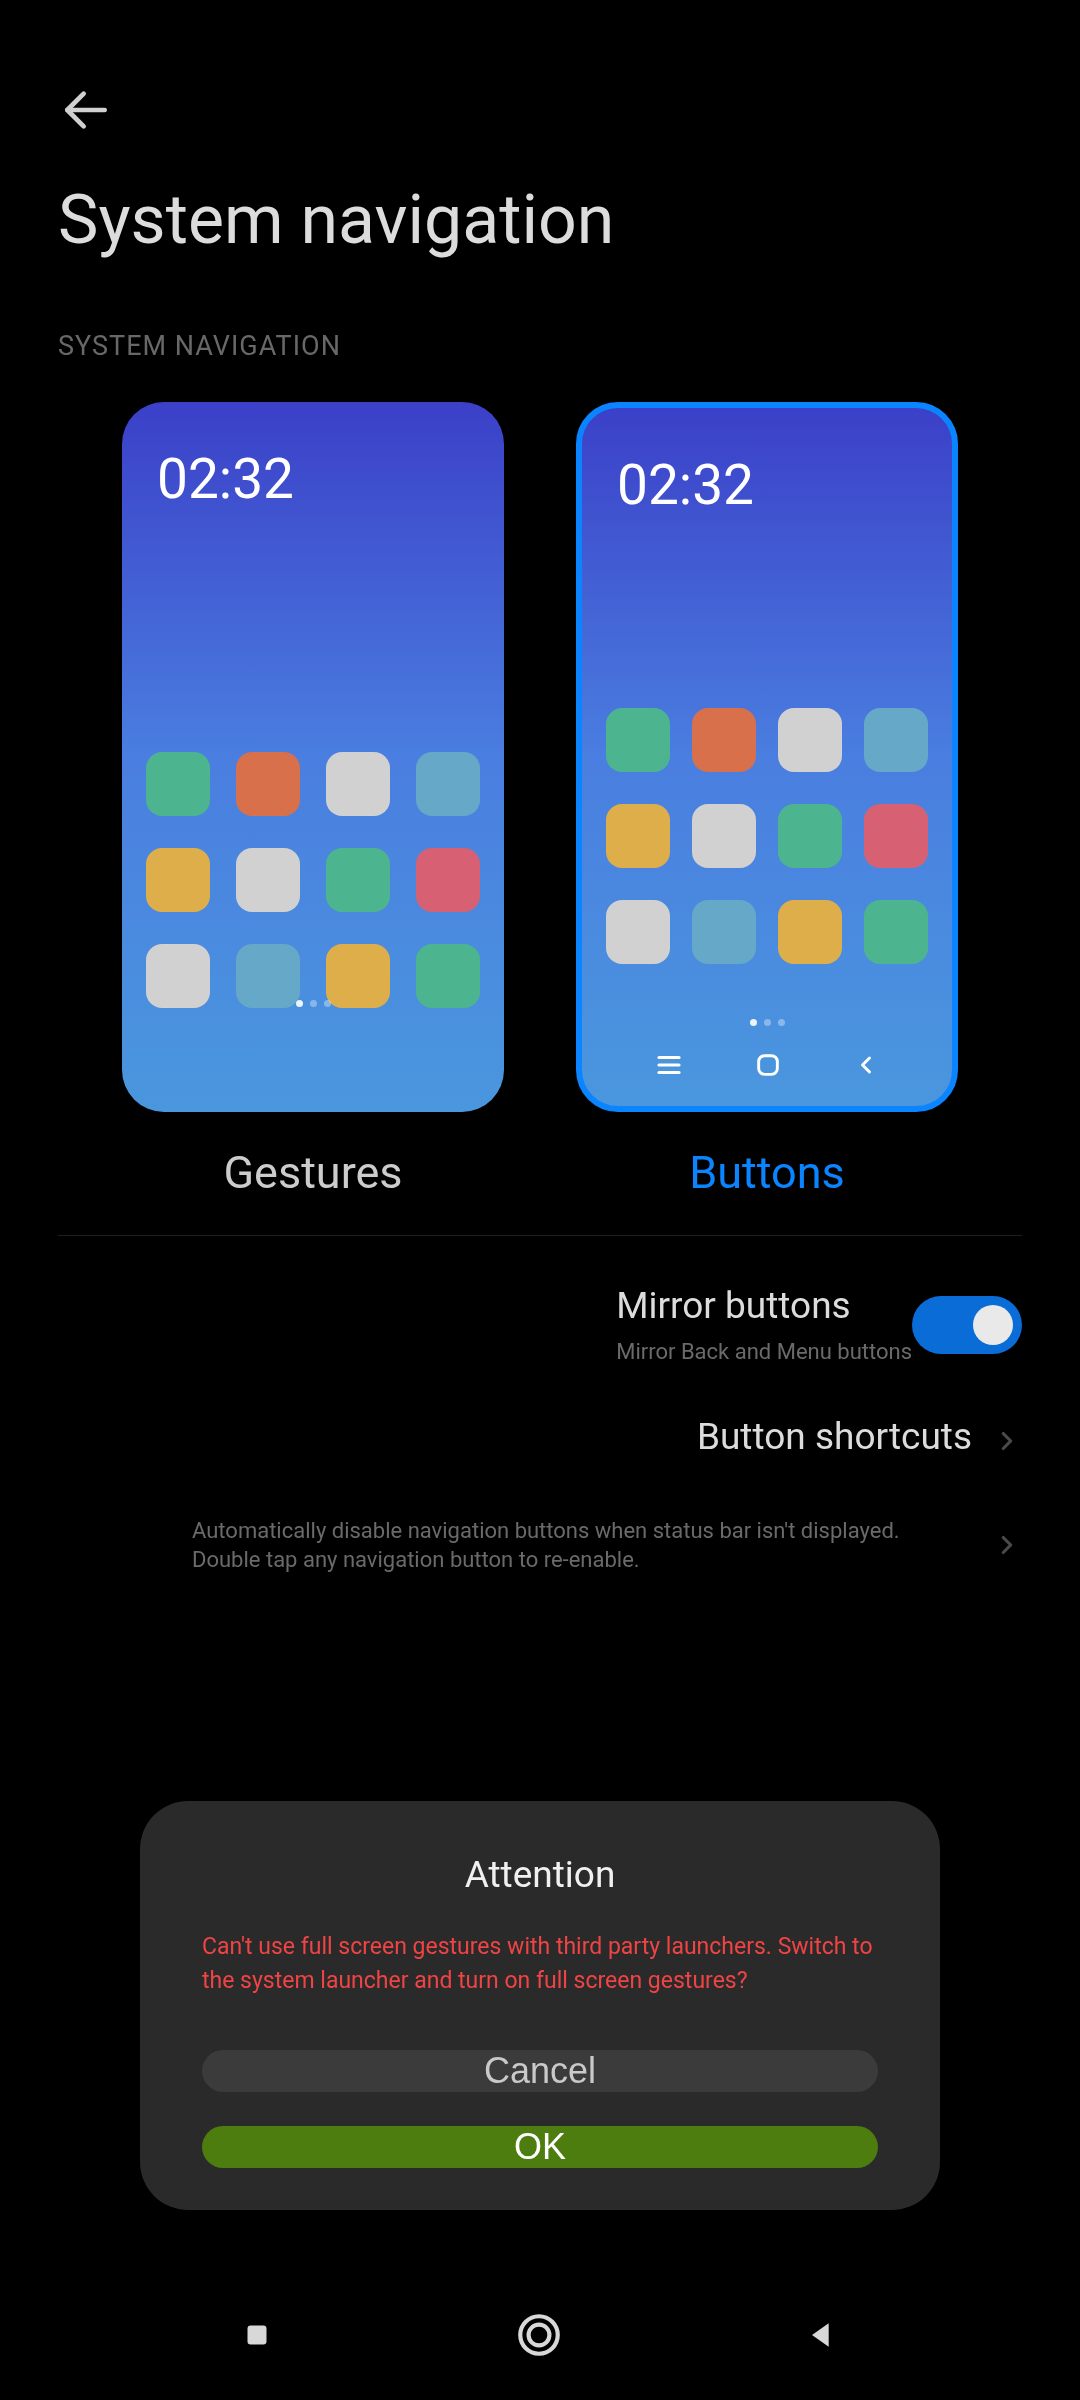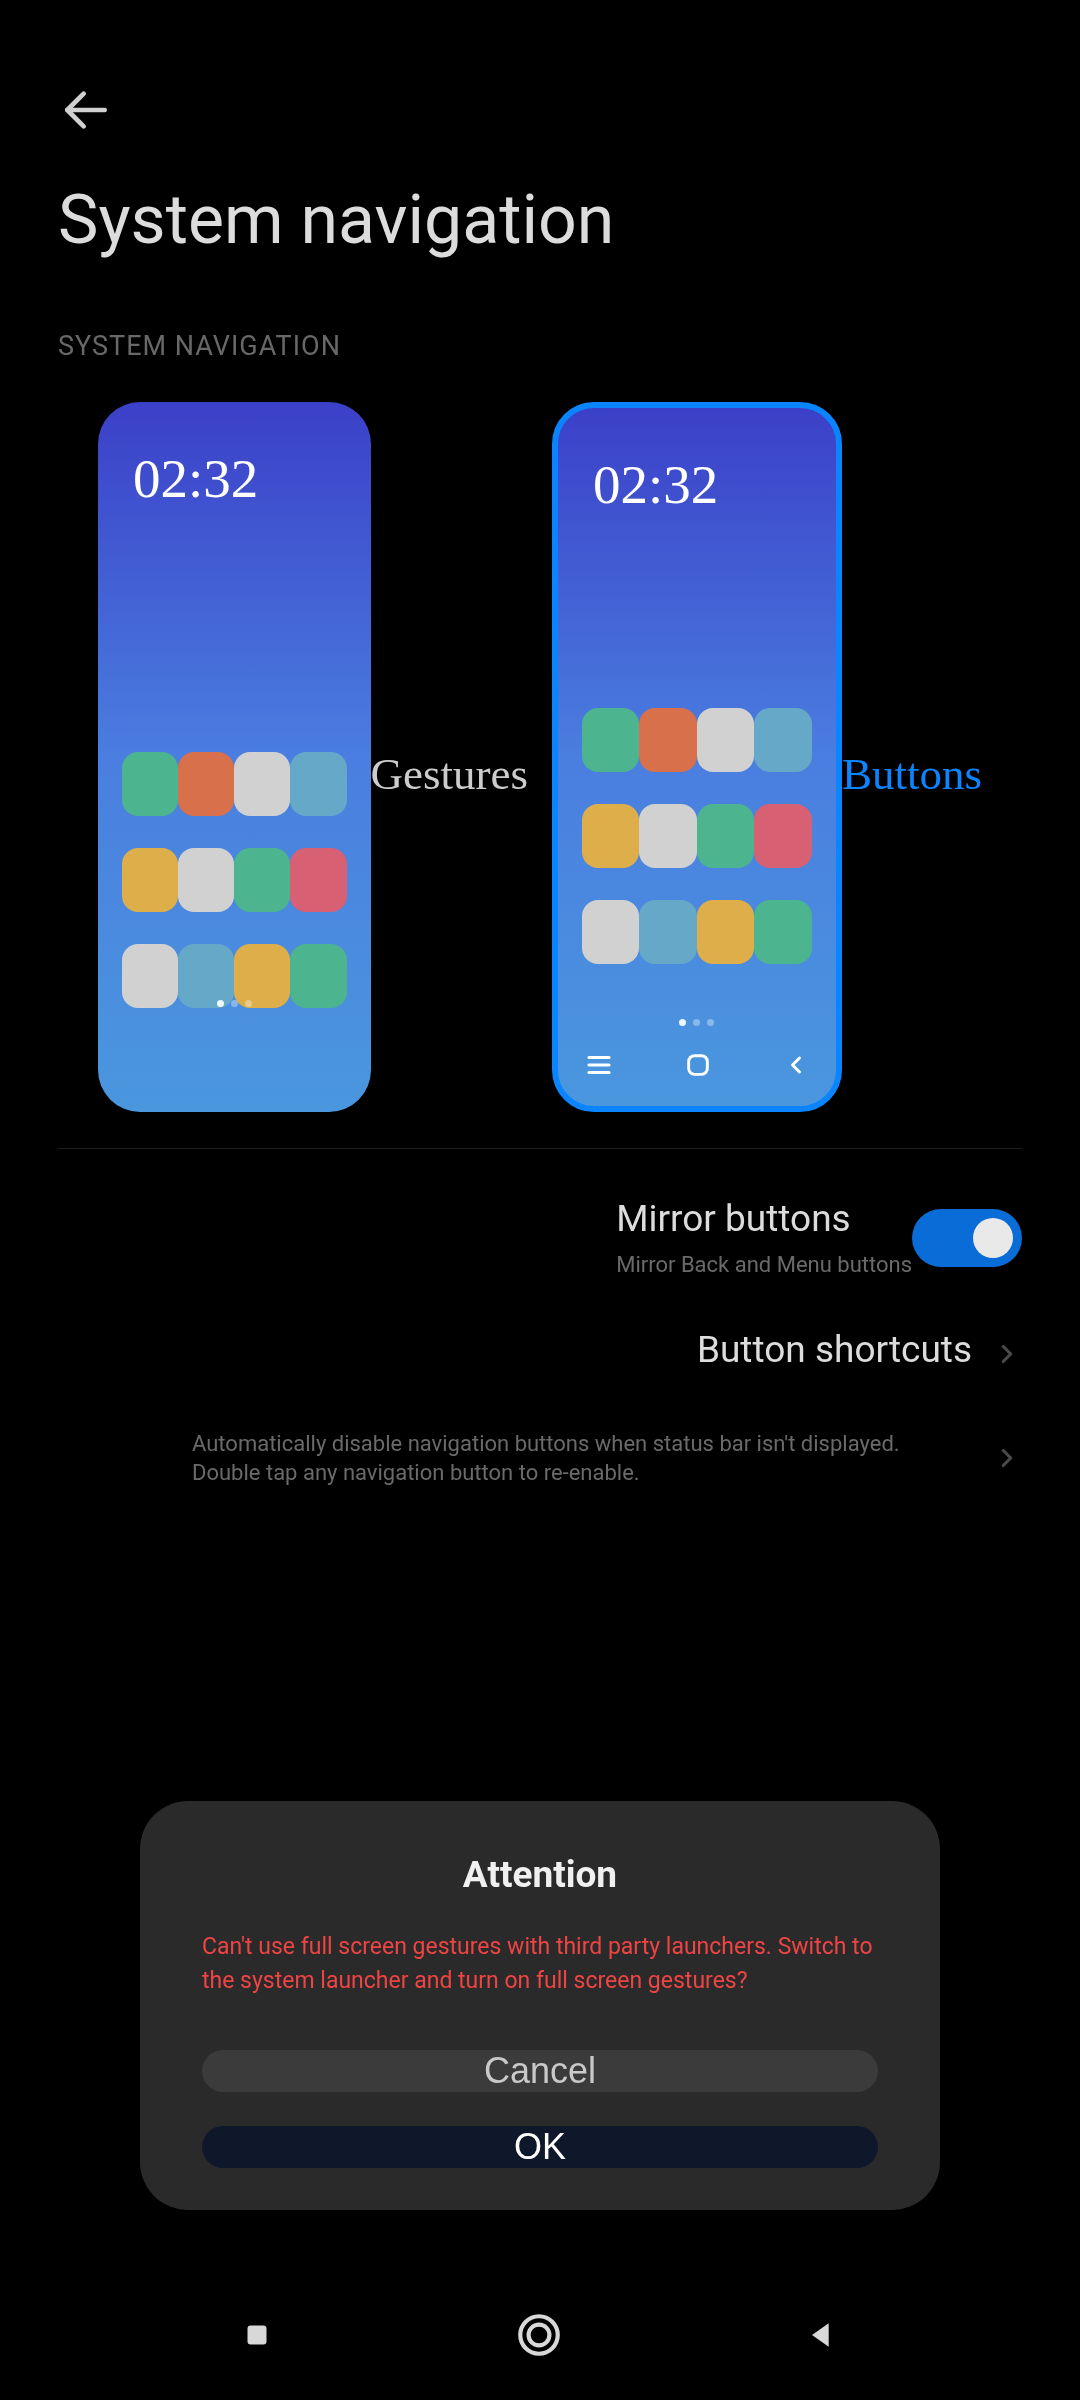--- a/index.html
+++ b/index.html
@@ -3,21 +3,21 @@
 <meta charset="utf-8">
 <style>
   * { box-sizing: border-box; margin: 0; padding: 0; }
   html, body { width: 1080px; height: 2400px; background: #000; color: #e0e0e0; font-family: -apple-system, "Segoe UI", Roboto, sans-serif; overflow: hidden; }
   .screen { width: 100%; height: 100%; position: relative; }
   .back-arrow { position: absolute; top: 82px; left: 58px; color: #d0d0d0; }
   .page-title { position: absolute; top: 180px; left: 58px; font-size: 68px; font-weight: 400; color: #dcdcdc; }
   .content { position: absolute; top: 330px; left: 58px; right: 58px; }
   .section-label { color: #686868; font-size: 27px; letter-spacing: 1px; margin-bottom: 40px; }
   .nav-options { display: flex; justify-content: center; gap: 24px; margin-bottom: 36px; }
-  .phone-card { width: 430px; display: flex; flex-direction: row; align-items: center; font-family: Liberation Serif, serif; }
+  .phone-card { width: 430px; display: flex; flex-direction: column; align-items: center; }
   .phone-frame { width: 382px; height: 710px; border-radius: 42px; background: linear-gradient(180deg, #3b40c8 0%, #4a7ee0 50%, #4a97de 100%); position: relative; overflow: hidden; }
   .phone-frame.selected { border: 6px solid #0a84ff; }
   .phone-time { position: absolute; top: 45px; left: 35px; color: #fff; font-size: 55px; font-weight: 400; }
   .app-grid { position: absolute; top: 350px; left: 0; right: 0; display: flex; flex-direction: column; gap: 32px; padding: 0 24px; }
   .app-row { display: flex; justify-content: space-between; }
   .app-icon { width: 64px; height: 64px; border-radius: 16px; }
   .dots { position: absolute; bottom: 105px; width: 100%; display: flex; justify-content: center; gap: 7px; }
   .dot { width: 7px; height: 7px; border-radius: 50%; background: rgba(255,255,255,0.35); }
   .dot.active { background: rgba(255,255,255,0.9); }
   .navbar-icons { position: absolute; bottom: 12px; left: 0; right: 0; height: 58px; display: flex; justify-content: center; align-items: center; gap: 70px; color: #fff; }
@@ -25,26 +25,26 @@
   .card-label.active { color: #0a84ff; }
   .divider { height: 1px; background: #1e1e1e; margin: 28px 0 0; }
   .setting-row { display: flex; justify-content: flex-end; align-items: center; padding: 48px 0 0; }
   .setting-text .setting-title { font-size: 37px; color: #dcdcdc; margin-bottom: 10px; }
   .setting-text .setting-sub { font-size: 22px; color: #6a6a6a; max-width: 780px; line-height: 1.35; }
   .chevron { color: #4a4a4a; font-size: 44px; padding-left: 20px; }
   .switch { width: 110px; height: 58px; border-radius: 30px; background: #0a6cd6; position: relative; }
   .switch .knob { position: absolute; width: 40px; height: 40px; border-radius: 50%; background: #e9e9e9; right: 9px; top: 9px; }
   
   .dialog { position: absolute; left: 50%; transform: translateX(-50%); bottom: 190px; width: 800px; background: #2a2a2a; border-radius: 48px; padding: 52px 62px 42px; }
-  .dialog-title { text-align: center; color: #f0f0f0; font-size: 37px; font-weight: 700; margin-bottom: 34px; }
+  .dialog-title { text-align: center; color: #f0f0f0; font-size: 37px; font-weight: 400; margin-bottom: 34px; }
   .dialog-body { color: #ef4444; font-size: 23px; line-height: 1.45; margin-bottom: 53px; }
   .dialog-buttons { display: flex; gap: 34px; flex-direction: column; }
   .dlg-btn { flex: 1; height: 96px; border-radius: 56px; display: flex; align-items: center; justify-content: center; font-size: 36px; border: none; }
   .dlg-cancel { background: #3b3b3b; color: #c9c9c9; }
-  .dlg-ok { background: #0f172a; color: #fff; }
+  .dlg-ok { background: #4d7c0f; color: #fff; }
   
   .sys-navbar { position: absolute; bottom: 0; left: 0; right: 0; height: 130px; display: flex; justify-content: space-evenly; align-items: center; background: #000; }
   .sys-btn svg { display: block; }
   
   .c-green  { background:#4cb58f; }
   .c-orange { background:#d8704b; }
   .c-grey   { background:#d1d1d1; }
   .c-blue   { background:#66a8c7; }
   .c-yellow { background:#deae4a; }
   .c-pink   { background:#d76073; }

